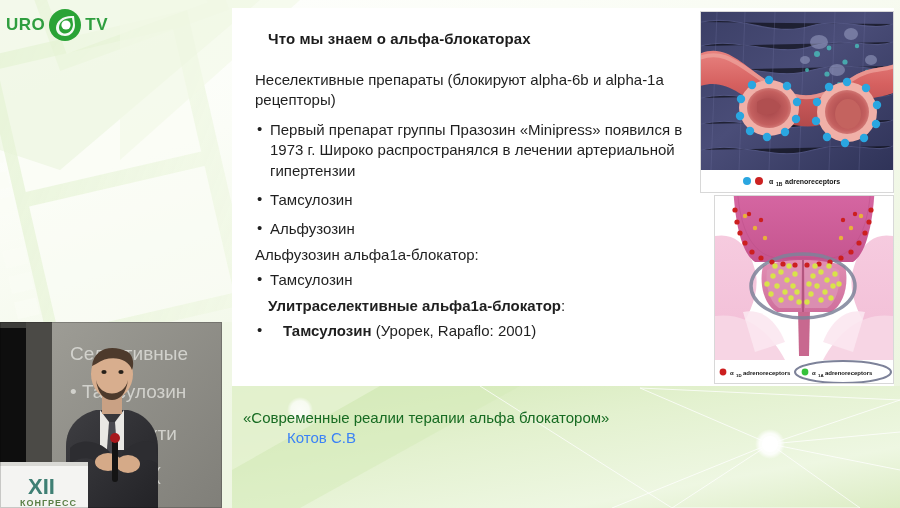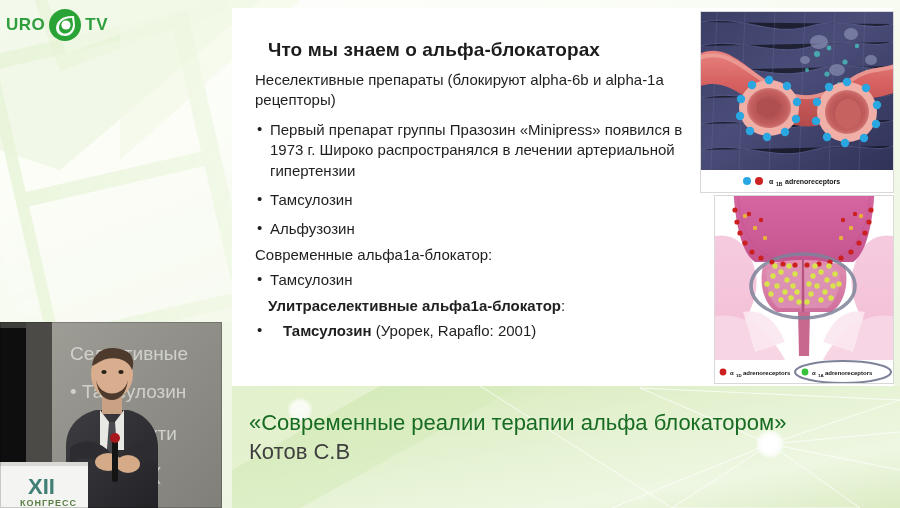--- a/index.html
+++ b/index.html
@@ -65,25 +65,24 @@
     left: 232px; top: 8px;
     width: 662px; height: 378px;
     background: #ffffff;
     z-index: 10;
   }
 
   .slide-title {
     position: absolute;
     left: 36px; top: 22px;
     width: 440px;
-    font-size: 19px;
+    font-size: 15px;
     font-weight: 700;
     color: #1c1c1c;
     letter-spacing: 0.1px;
-    margin-top: 9px;
   }
 
   .body-col {
     position: absolute;
     left: 23px; top: 62px;
     width: 448px;
     color: #1f1f1f;
     font-size: 15px;
     line-height: 1.36;
   }
@@ -130,27 +129,27 @@
   
   .caption-band {
     position: absolute;
     left: 232px; top: 386px;
     width: 668px; height: 122px;
     z-index: 8;
     overflow: hidden;
   }
   .caption-text {
     position: absolute;
-    left: 17px; top: 22px;
+    left: 11px; top: 22px;
     width: 620px;
     color: #176b22;
-    font-size: 22px;
+    font-size: 15px;
     line-height: 1.32;
   }
-  .caption-line2 { color: #404040; }
+  .caption-line2 { color: #3b82f6; margin-left: 44px; }
 
   
   .video {
     position: absolute;
     left: 0px; top: 322px;
     width: 222px; height: 186px;
     background: #3a3a38;
     overflow: hidden;
     z-index: 30;
   }
@@ -251,21 +250,21 @@
 
       <p class="para">Неселективные препараты (блокируют alpha-6b и alpha-1a рецепторы)</p>
 
       <p class="bullet">Первый препарат группы Празозин «Minipress» появился в 1973 г. Широко распространялся в лечении артериальной гипертензии</p>
 
 
       <p class="bullet">Тамсулозин</p>
 
       <p class="bullet tight">Альфузозин</p>
 
-      <p class="para tight">Современные альфа1а-блокатор:</p>
+      <p class="para tight">Альфузозин альфа1а-блокатор:</p>
 
       <p class="bullet tight">Тамсулозин</p>
 
       <p class="para tight">
         <span class="b">Улитраселективные альфа1а-блокатор</span><span>:</span>
       </p>
 
       <p class="bullet">
         <span class="b">Тамсулозин</span><span> (Урорек, Rapaflo: 2001)</span>
       </p>

